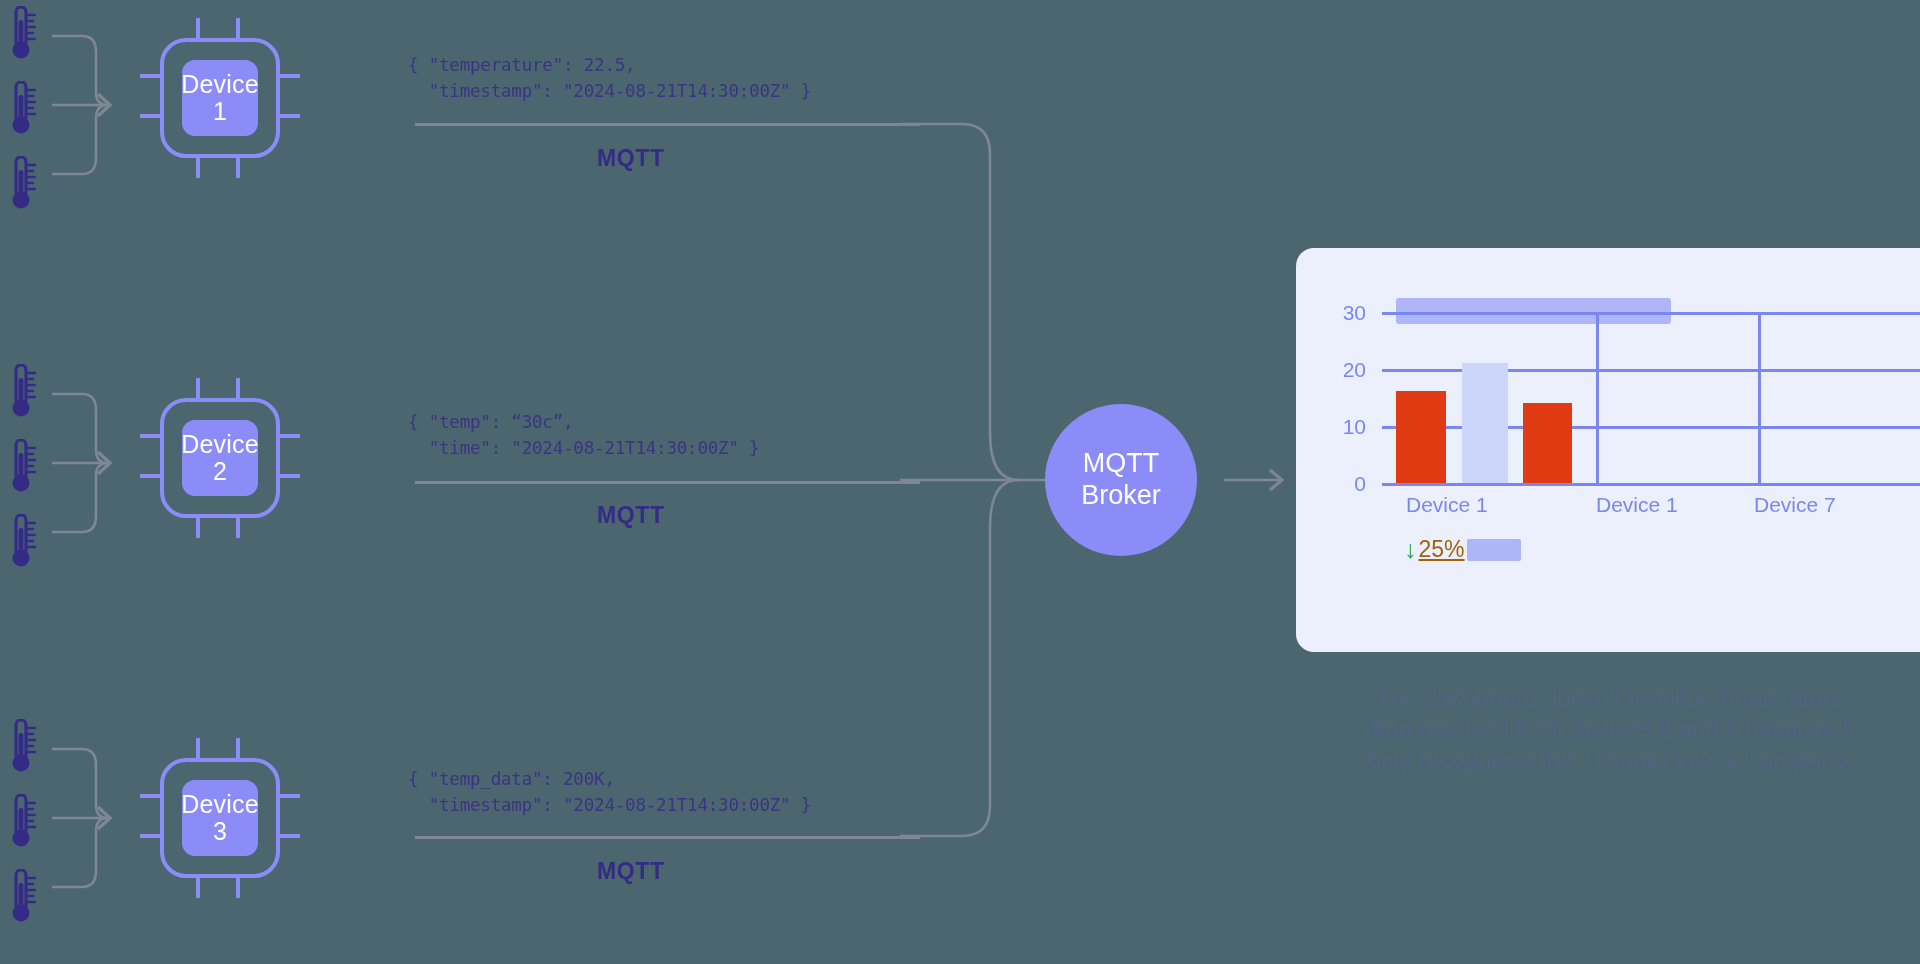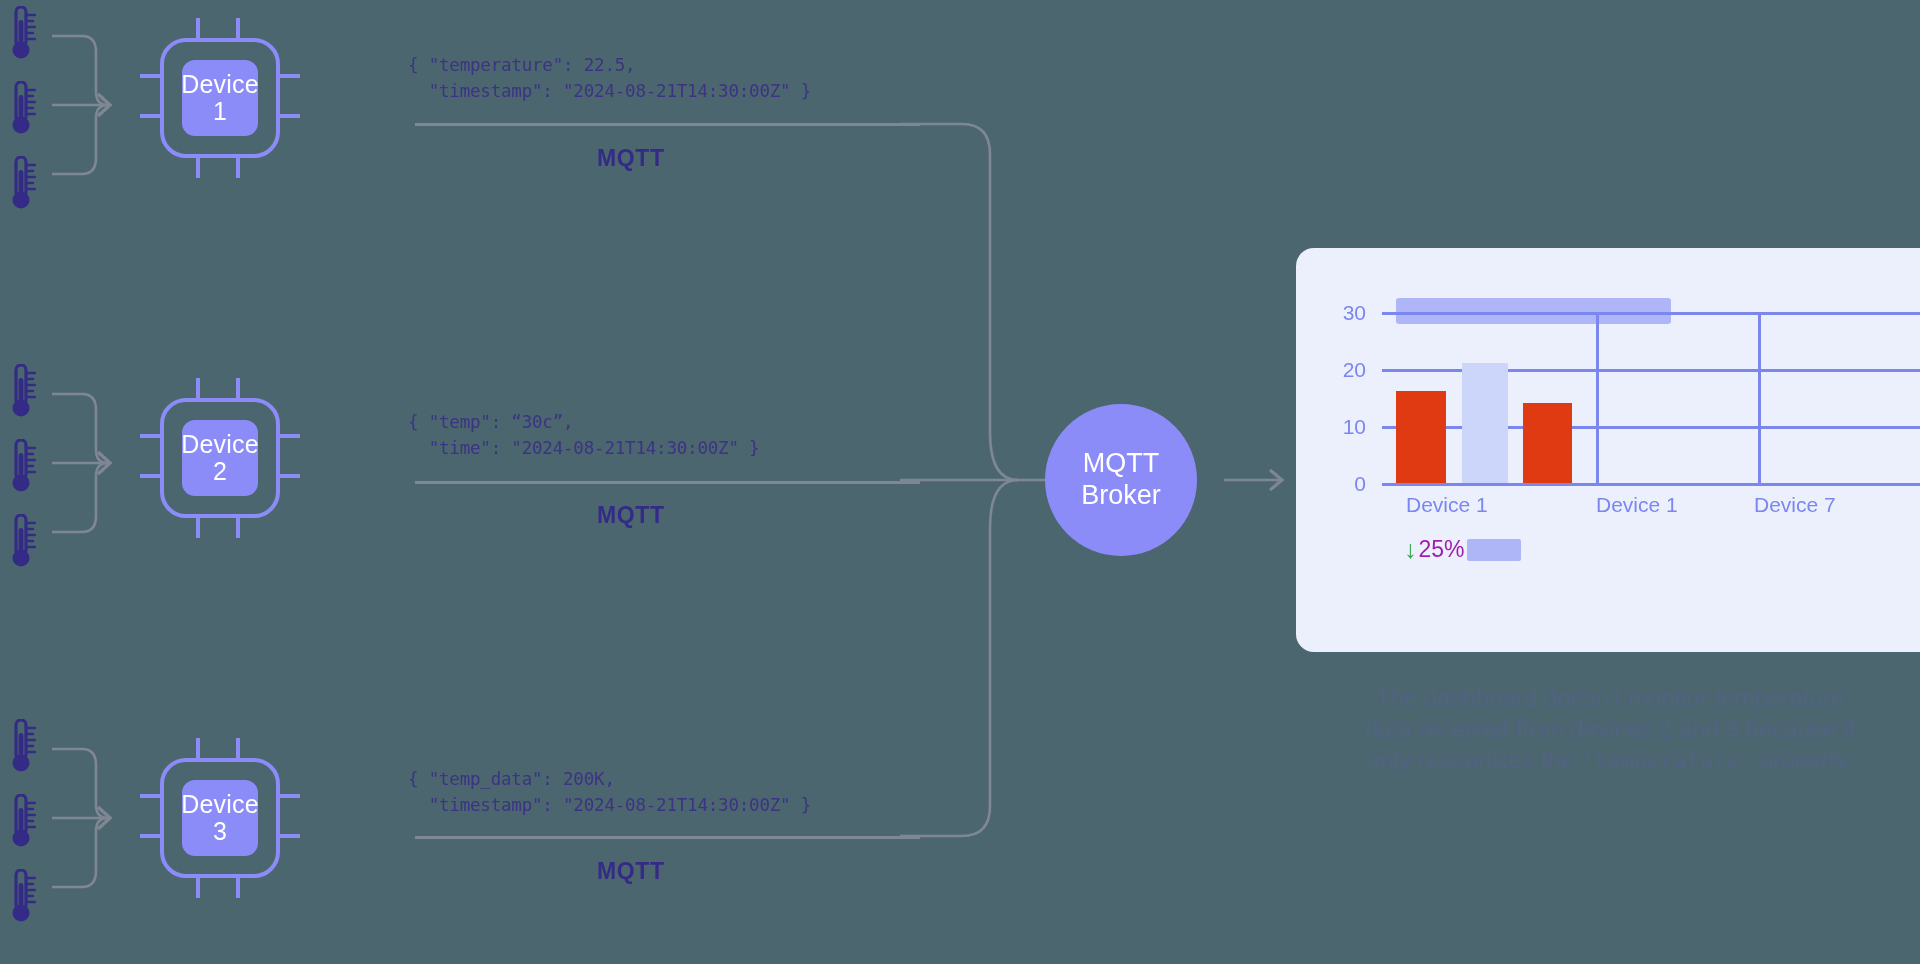--- a/index.html
+++ b/index.html
@@ -71,21 +71,21 @@
   .card .titlebar{position:absolute;background:#aeb6f7;border-radius:3px;}
   .axislabel{
     position:absolute;color:#7b87ef;font-size:21px;text-align:right;width:40px;
   }
   .gridline{position:absolute;background:#7b87ef;height:2.5px;}
   .vline{position:absolute;background:#7b87ef;width:2.5px;}
   .baseline{position:absolute;background:#7b87ef;height:3px;}
   .bar{position:absolute;border-radius:0;}
   .catlabel{position:absolute;color:#7b87ef;font-size:21px;text-align:left;}
   .delta{position:absolute;display:flex;align-items:center;gap:2px;}
-  .delta .pct{color:#a21caf;font-size:23px;}
+  .delta .pct{color:#a16207;font-size:23px;text-decoration:underline;}
   .delta .chipbar{width:54px;height:22px;background:#aeb6f7;border-radius:2px;}
   .caption{
     position:absolute;color:#55608d;font-size:24px;line-height:31px;
     text-align:center;opacity:.62;
   }
   .caption code{
     font-family:"DejaVu Sans Mono","Liberation Mono",monospace;font-size:22px;
   }
 </style>
 </head>

